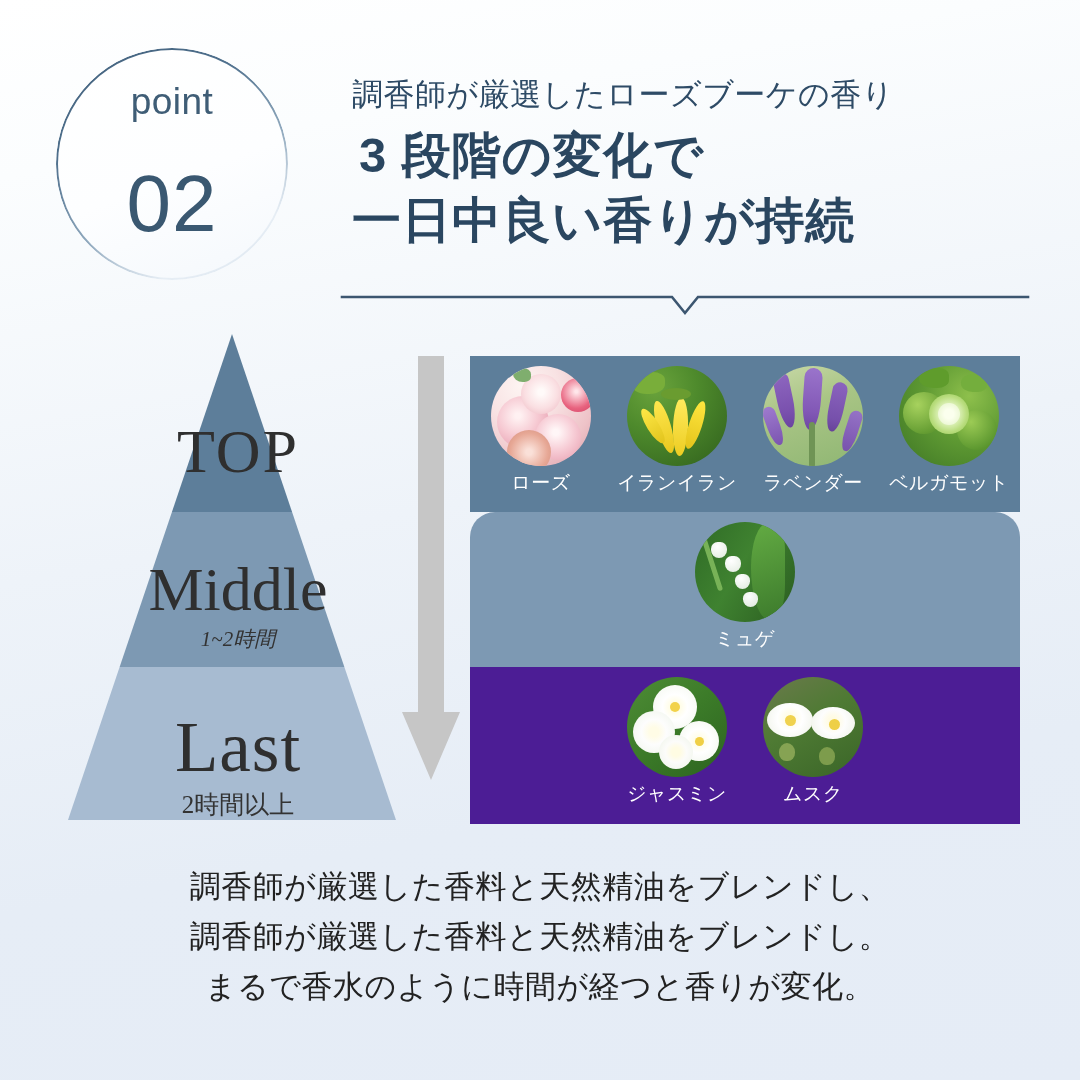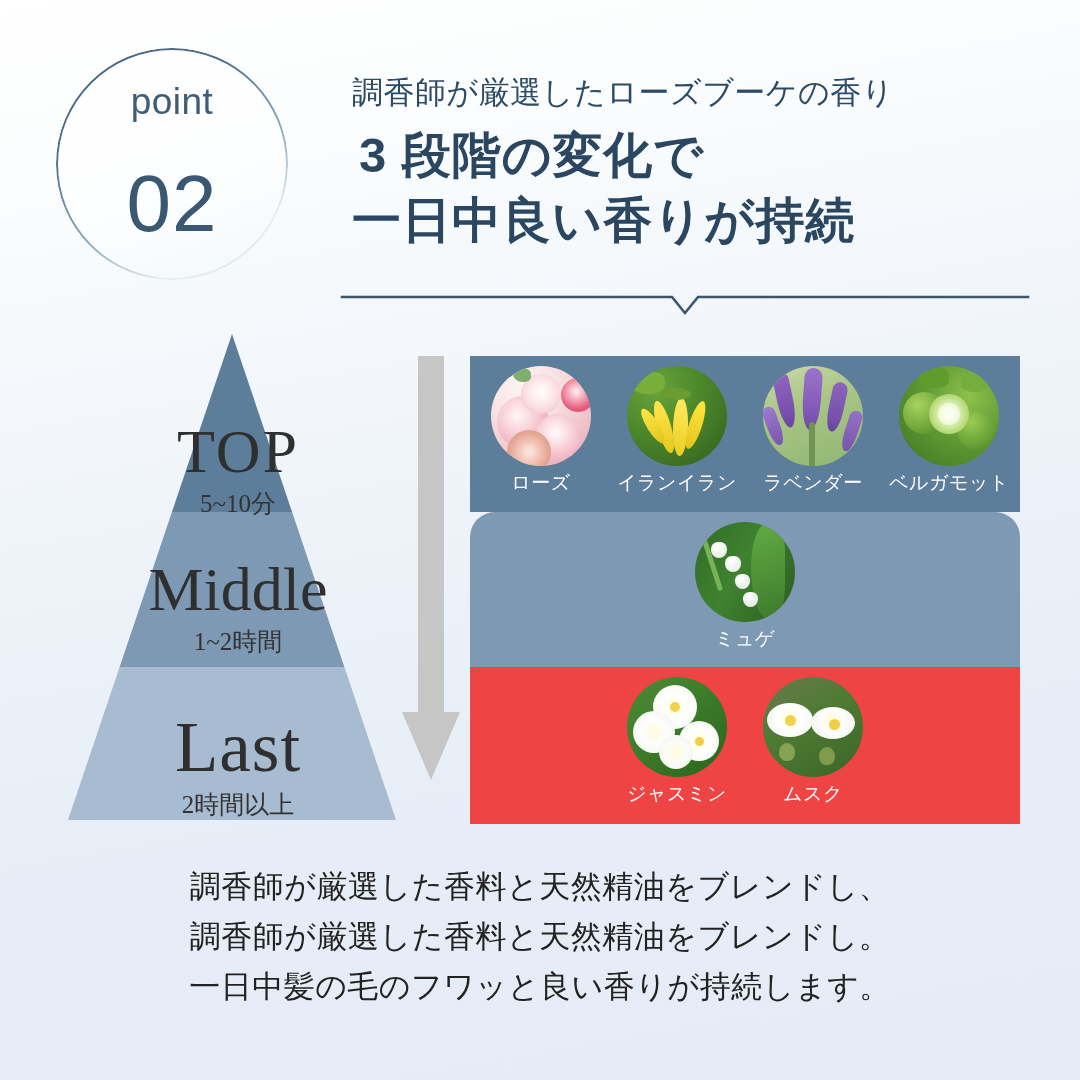--- a/index.html
+++ b/index.html
@@ -38,21 +38,20 @@
     font-size:80px; font-weight:400; letter-spacing:1px; line-height:1.05;
     color:#3a5871;
     margin-top:42px;
   }
 
   
   #heading-block{ position:absolute; left:352px; top:76px; width:690px; }
   #heading-sub{
     font-size:31px; color:#2e4b66; letter-spacing:.5px; line-height:1.2;
     white-space:nowrap;
-    font-family:Liberation Mono, monospace;
   }
   #heading-l1,#heading-l2{
     color:#2a4660; font-weight:700; letter-spacing:1px; line-height:1.32;
     white-space:nowrap;
   }
   #heading-l1{ font-size:49px; margin-top:10px;margin-left:7px; }
   #heading-l2{ font-size:49px; }
 
   
   #divider-wrap{ position:absolute; left:340px; top:283px; width:690px; height:36px; }
@@ -68,35 +67,35 @@
   }
   .pyr-time{
     font-family:"Liberation Serif","DejaVu Serif",serif;
     color:#333; line-height:1; margin-top:9px;
   }
   #pyr-top{ top:90px; }
   #pyr-top .pyr-name{ font-size:62px; letter-spacing:2px; }
   #pyr-top .pyr-time{ font-size:25px; }
   #pyr-mid{ top:228px; }
   #pyr-mid .pyr-name{ font-size:62px; letter-spacing:0px; }
-  #pyr-mid .pyr-time{ font-size:25px; }
+  #pyr-mid .pyr-time{ font-size:21px;font-style:italic; }
   #pyr-last{ top:382px; }
   #pyr-last .pyr-name{ font-size:71px; letter-spacing:1px; }
   #pyr-last .pyr-time{ font-size:25px; }
 
   
   #flow-arrow{ position:absolute; left:398px; top:356px; width:66px; height:424px; }
   #flow-arrow svg{ display:block; }
 
   
   #notes-grid{ position:absolute; left:470px; top:356px; width:550px; height:468px; }
   .note-band{ position:absolute; left:0; width:550px;padding-left:12px; }
   #band-top{ top:0; height:156px; background:#5d7e9a; }
   #band-middle{ top:156px; height:192px; background:#7d99b3;border-radius:25px; }
-  #band-last{ top:311px; height:157px; background:#ef4444; }
+  #band-last{ top:311px; height:157px; background:#4c1d95; }
   .band-inner{
     position:absolute; inset:0; display:flex; align-items:flex-start;
     justify-content:center; gap:20px; padding-top:10px;
   }
   .note-item{ width:116px; display:flex; flex-direction:column; align-items:center; }
   .note-img{
     width:100px; height:100px; border-radius:50%; overflow:hidden; position:relative;
   }
   .note-label{
     margin-top:7px; font-size:19px; color:#ffffff; letter-spacing:.5px;
@@ -210,21 +209,20 @@
     </defs>
     <g clip-path="url(#tri)">
       <rect x="0" y="0" width="350" height="182" fill="#5d7e9a"></rect>
       <rect x="0" y="182" width="350" height="155" fill="#7d99b3"></rect>
       <rect x="0" y="337" width="350" height="159" fill="#a7bbd1"></rect>
     </g>
   </svg>
 
   <div class="pyr-label" id="pyr-top">
     <div class="pyr-name">TOP</div>
-    <div class="pyr-time">5~10分</div>
   </div>
   <div class="pyr-label" id="pyr-mid">
     <div class="pyr-name">Middle</div>
     <div class="pyr-time">1~2時間</div>
   </div>
   <div class="pyr-label" id="pyr-last">
     <div class="pyr-name">Last</div>
     <div class="pyr-time">2時間以上</div>
   </div>
 </div>
@@ -341,14 +339,14 @@
         <div class="note-label">ムスク</div>
       </div>
     </div>
   </div>
 
 </div>
 
 <div id="bottom-copy">
   <p>調香師が厳選した香料と天然精油をブレンドし、</p>
   <p>調香師が厳選した香料と天然精油をブレンドし。</p>
-  <p>一日中髪の毛のフワッと良い香りが持続します。</p>
+  <p>まるで香水のように時間が経つと香りが変化。</p>
 </div>
 
 </body></html>

